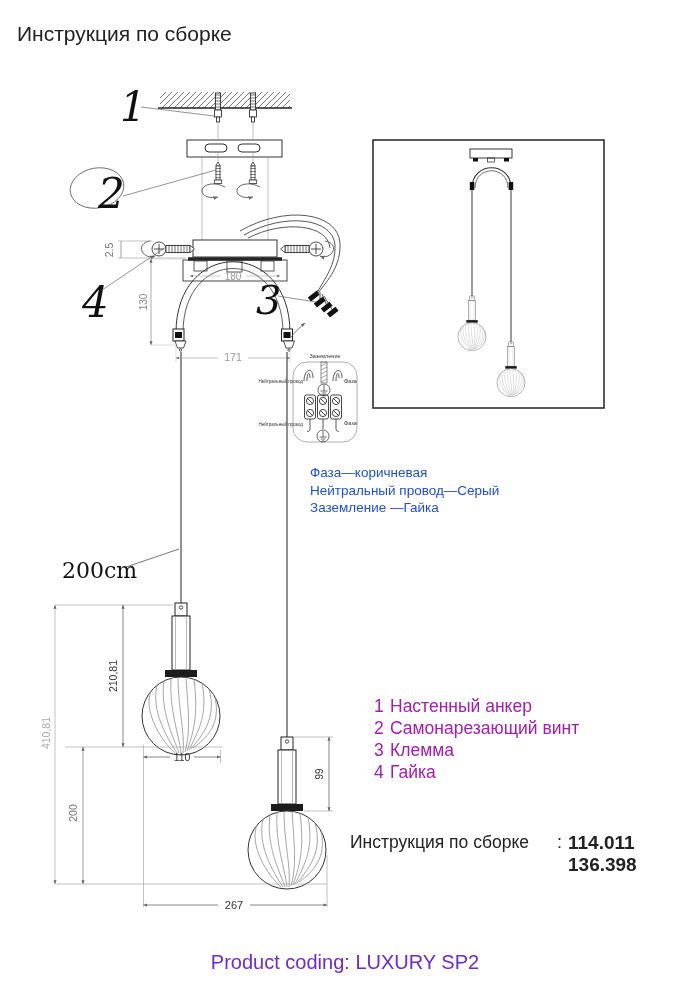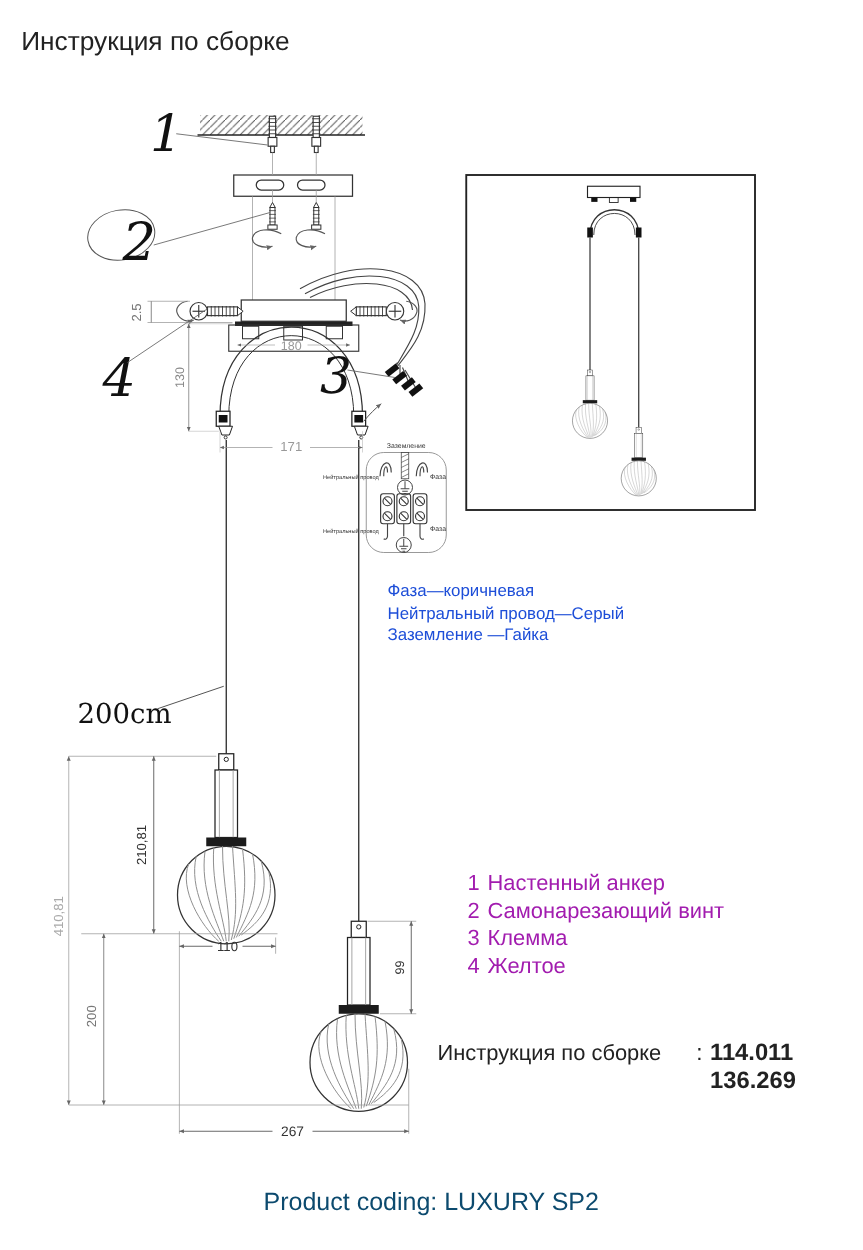--- a/index.html
+++ b/index.html
@@ -6,21 +6,21 @@
   #page{position:relative;width:690px;height:1000px;background:#fff;overflow:hidden;
         font-family:"Liberation Sans",sans-serif;color:#1d1d1d;}
   #page-title{position:absolute;left:17px;top:22px;font-size:21px;color:#222;}
   svg{position:absolute;left:0;top:0;}
   .legend{position:absolute;left:310px;top:464px;font-size:13.5px;line-height:17.5px;color:#1d4ed8;}
   .parts{position:absolute;left:374px;top:695px;font-size:17.5px;line-height:22px;color:#a21caf;}
   .part-row span.num{display:inline-block;width:16px;}
   .ref-label{position:absolute;left:350px;top:832px;font-size:17.5px;color:#222;}
   .ref-colon{position:absolute;left:557px;top:832px;font-size:18px;color:#222;}
   .ref-codes{position:absolute;left:568px;top:832px;font-size:19px;line-height:22px;color:#222;font-weight:bold;}
-  #footer{position:absolute;left:0;top:951px;width:100%;text-align:center;font-size:20px;color:#0c4a6e;}
+  #footer{position:absolute;left:0;top:951px;width:100%;text-align:center;font-size:20px;color:#6d28d9;}
   .callout{font-family:"DejaVu Serif",serif;font-style:italic;fill:#111;}
   .dim{font-family:"Liberation Sans",sans-serif;}
   .tiny{font-family:"Liberation Sans",sans-serif;fill:#333;}
 </style>
 </head>
 <body>
 
 <div id="page">
 
   <div id="page-title">Инструкция по сборке</div>
@@ -328,25 +328,25 @@
   <div class="legend">
     <div>Фаза—коричневая</div>
     <div>Нейтральный провод—Серый</div>
     <div>Заземление —Гайка</div>
   </div>
 
   <div class="parts">
     <div class="part-row"><span class="num">1</span><span>Настенный анкер</span></div>
     <div class="part-row"><span class="num">2</span><span>Самонарезающий винт</span></div>
     <div class="part-row"><span class="num">3</span><span>Клемма</span></div>
-    <div class="part-row"><span class="num">4</span><span>Желтое</span></div>
+    <div class="part-row"><span class="num">4</span><span>Гайка</span></div>
   </div>
 
   <span class="ref-label">Инструкция по сборке</span>
   <span class="ref-colon">:</span>
   <div class="ref-codes">
     <div>114.011</div>
-    <div>136.269</div>
+    <div>136.398</div>
   </div>
 
   <div id="footer">Product coding: LUXURY SP2</div>
 
 </div>
 
 </body></html>

